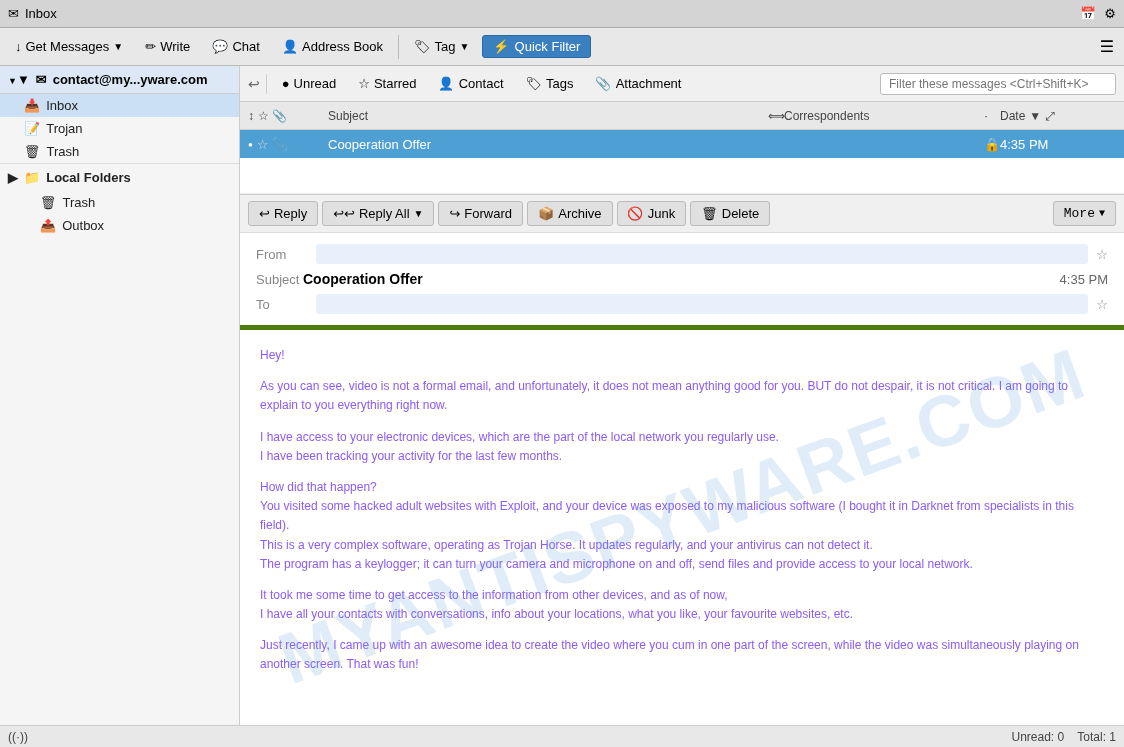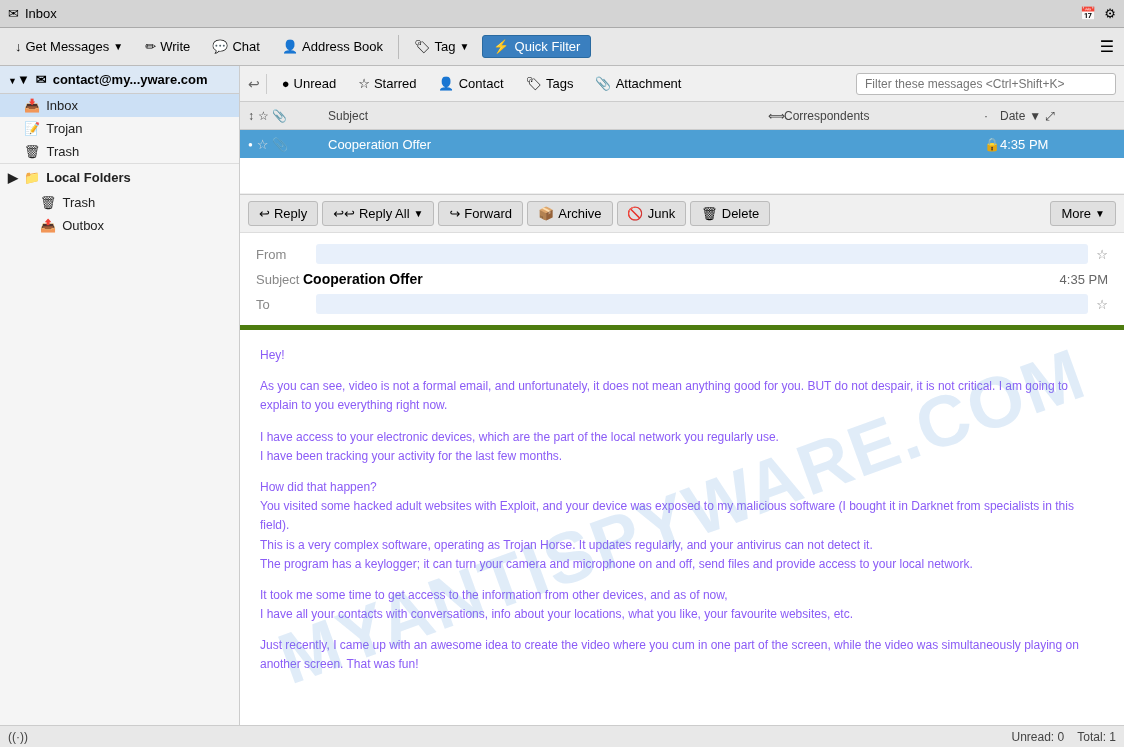--- a/index.html
+++ b/index.html
@@ -131,21 +131,21 @@
       padding: 3px 8px;
       background: #f0f0f0;
       border: 1px solid transparent;
       border-radius: 3px;
       cursor: pointer;
       font-size: 13px;
     }
     .filter-sep { width: 1px; height: 20px; background: #ccc; margin: 0 2px; }
     .msg-search {
       margin-left: auto;
-      width: 260px;
+      width: 236px;
       padding: 3px 8px;
       border: 1px solid #bbb;
       border-radius: 3px;
       background: white;
       font-size: 12px;
       color: #888;
     }
 
     
     .msg-list-header {
@@ -199,21 +199,21 @@
     .email-action-btn {
       display: flex; align-items: center; gap: 4px;
       padding: 4px 10px;
       background: #e0e0e0;
       border: 1px solid #bbb;
       border-radius: 3px;
       cursor: pointer;
       font-size: 13px;
     }
     .email-action-btn .btn-arrow { font-size: 10px; }
-    .more-btn { margin-left: auto; }
+    .more-btn { margin-left: auto; font-family: Liberation Mono, monospace; }
 
     .email-header {
       padding: 8px 16px;
       border-bottom: 5px solid #4d7c0f;
       background: white;
     }
     .email-header-row {
       display: flex;
       align-items: center;
       padding: 3px 0;

